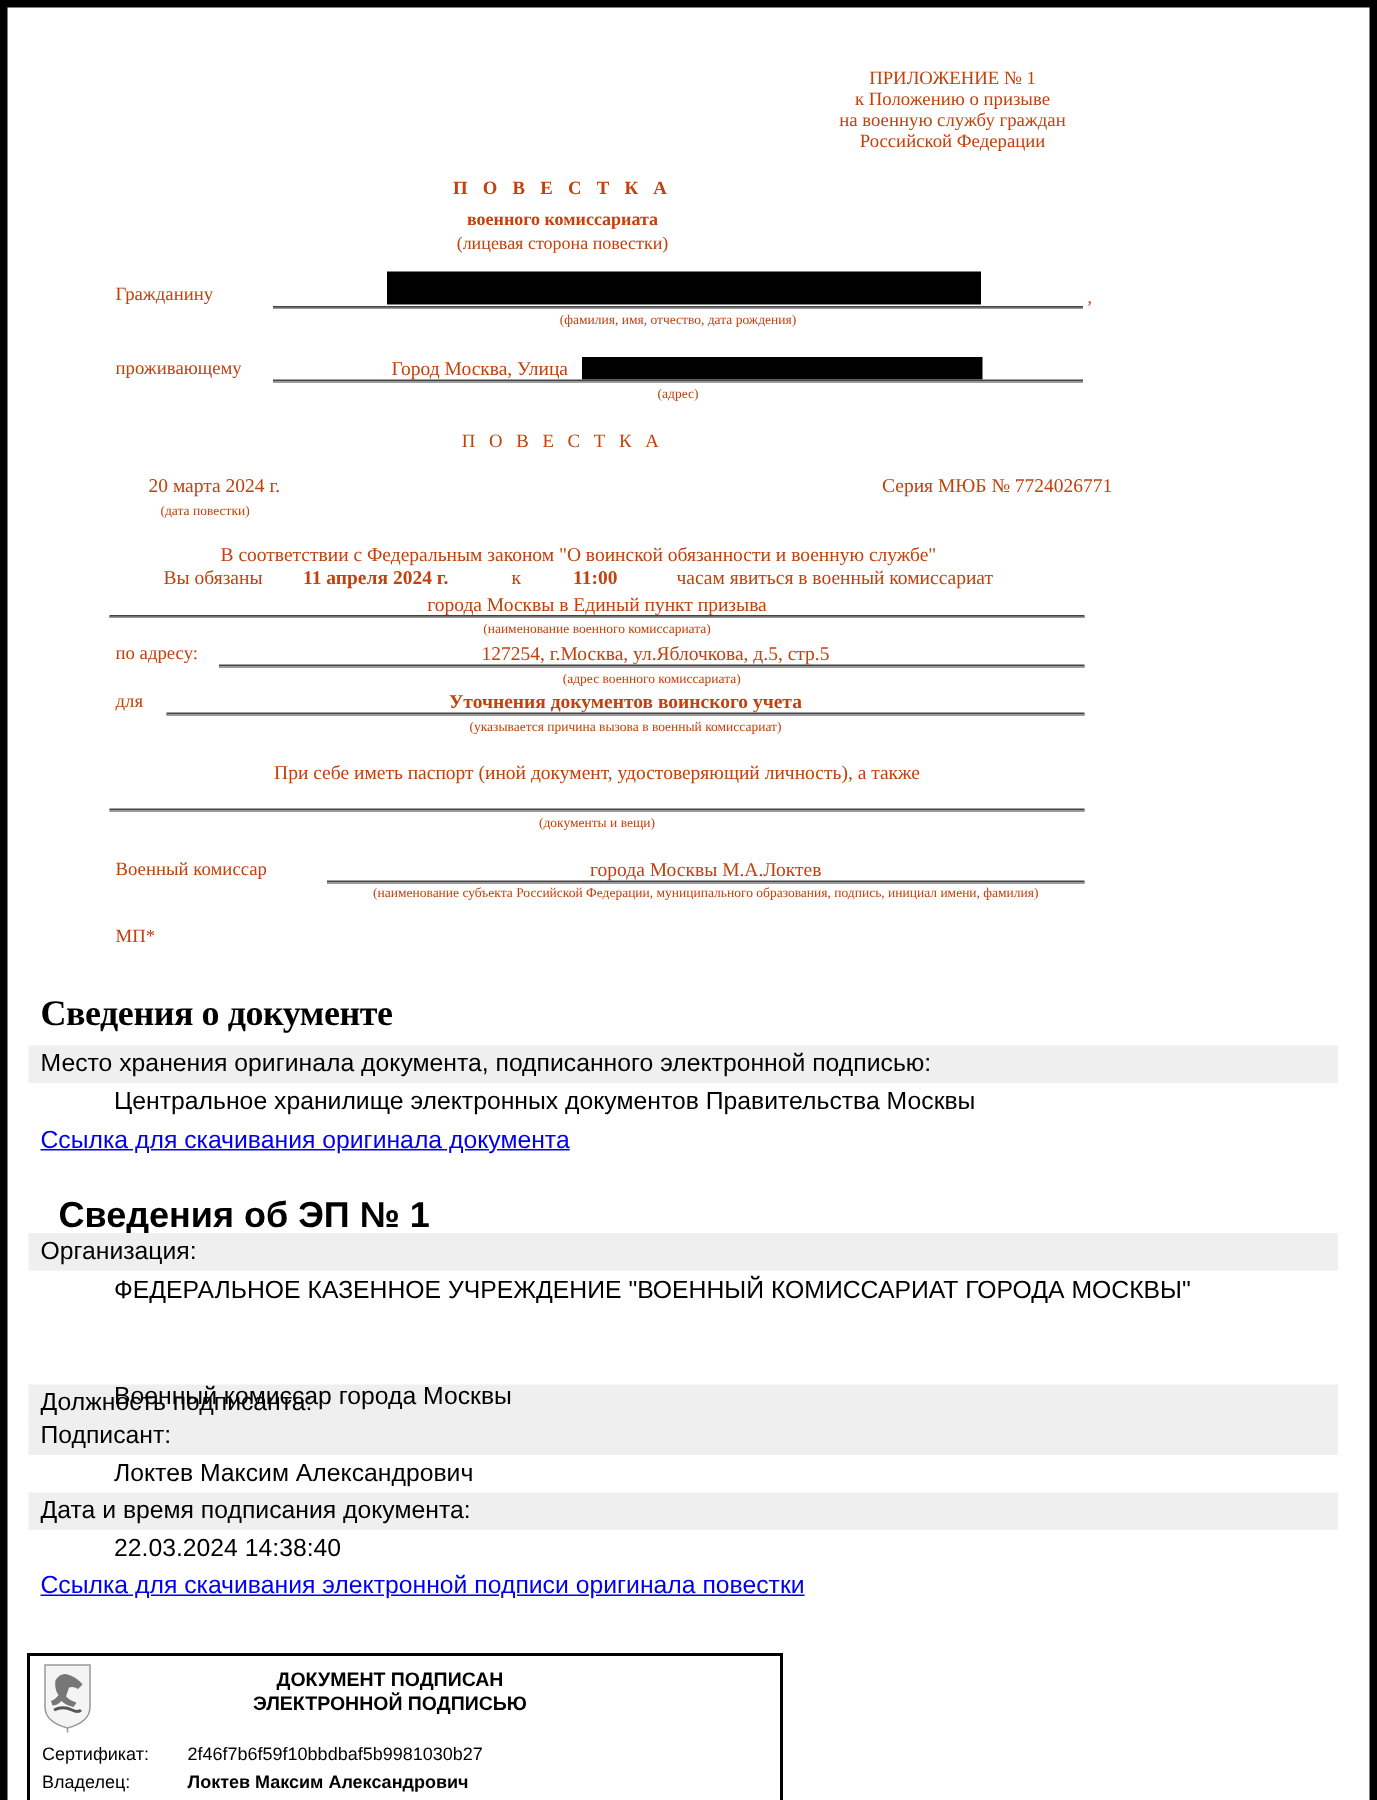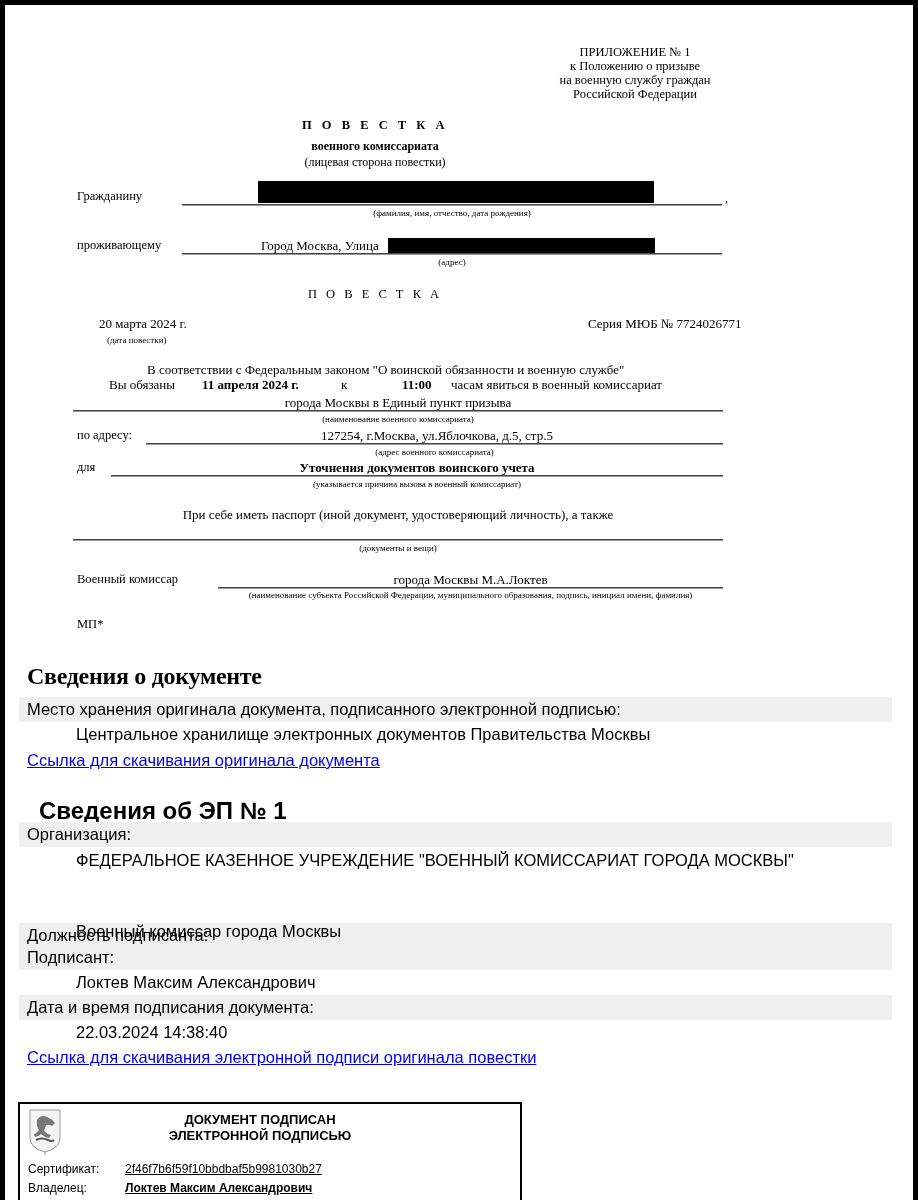--- a/index.html
+++ b/index.html
@@ -4,21 +4,21 @@
 <style>
   html, body { margin: 0; padding: 0; }
   body {
     width: 918px; height: 1200px; overflow: hidden; background: #000;
     position: relative;
   }
   .frame {
     position: absolute; left: 5px; top: 5px; width: 908px; height: 1200px;
     background: #fff; overflow: hidden;
   }
-  .serif { font-family: "Liberation Serif", "DejaVu Serif", serif; color: #000000; }
+  .serif { font-family: "Liberation Serif", "DejaVu Serif", serif; color: #c2410c; }
   .abs { position: absolute; }
   .line { position: absolute; height: 1px; background: #444; border-bottom: 1px solid #999; }
   .cap { font-size: 9px; text-align: center; }
   .redact { position: absolute; background: #000; }
 
   .appendix { left: 520px; top: 40px; width: 220px; font-size: 12.5px; line-height: 14px; text-align: center; }
   .povestka-title { left: 240px; top: 113px; width: 260px; font-size: 12.5px; font-weight: bold; letter-spacing: 3.5px; text-align: center; }
   .povestka-sub { left: 240px; top: 133px; width: 260px; font-size: 12px; line-height: 16px; text-align: center; }
 
   .lbl { font-size: 12.5px; }
@@ -48,21 +48,21 @@
   }
   .stamp {
     position: absolute; left: 13px; top: 1097px; width: 504px; height: 120px;
     border: 2px solid #000; box-sizing: border-box; background: #fff;
   }
   .stamp .emblem { position: absolute; left: 8px; top: 4px; width: 34px; height: 48px; }
   .stamp .stitle {
     position: absolute; left: 60px; top: 8px; width: 360px; text-align: center;
     font-family: "Liberation Sans", "DejaVu Sans", sans-serif; font-weight: bold; font-size: 13px; line-height: 16px;
   }
-  .stamp .srow { position: absolute; left: 8px; font-family: "Liberation Sans", "DejaVu Sans", sans-serif; font-size: 12px; text-decoration: underline; }
+  .stamp .srow { position: absolute; left: 8px; font-family: "Liberation Sans", "DejaVu Sans", sans-serif; font-size: 12px; }
   .stamp .skey { display: inline-block; width: 97px; }
 </style>
 </head>
 <body>
 
 <div class="frame">
 
   <div class="abs serif appendix">
     <div>ПРИЛОЖЕНИЕ № 1</div>
     <div>к Положению о призыве</div>
@@ -91,21 +91,21 @@
   <div class="abs serif" style="left:240px; top:282px; width:260px; text-align:center; font-size:12.5px; letter-spacing:3px;">П О В Е С Т К А</div>
 
   <div class="abs serif val" style="left:94px; top:311px;">20 марта 2024 г.</div>
   <div class="abs serif cap" style="left:102px; top:330px;">(дата повестки)</div>
   <div class="abs serif val" style="left:552px; top:311px;margin-left:31px;">Серия МЮБ № 7724026771</div>
 
   <div class="abs serif val" style="left:142px; top:357px;">В соответствии с Федеральным законом "О воинской обязанности и военную службе"</div>
   <div class="abs serif val" style="left:104px; top:372px;">Вы обязаны</div>
   <div class="abs serif val" style="left:197px; top:372px; font-weight:bold;">11 апреля 2024 г.</div>
   <div class="abs serif val" style="left:336px; top:372px;">к</div>
-  <div class="abs serif val" style="left:397px; top:372px; font-weight:bold;">11:00</div>
+  <div class="abs serif val" style="left:377px; top:372px; font-weight:bold;">11:00</div>
   <div class="abs serif val" style="left:446px; top:372px;">часам явиться в военный комиссариат</div>
   <div class="abs serif val" style="left:68px; top:390px; width:650px; text-align:center;">города Москвы в Единый пункт призыва</div>
   <div class="line" style="left:68px; top:405px; width:650px;"></div>
   <div class="abs serif cap" style="left:68px; top:409px; width:650px;">(наименование военного комиссариата)</div>
 
   <div class="abs serif lbl" style="left:72px; top:423px;">по адресу:</div>
   <div class="abs serif val" style="left:146px; top:423px; width:572px; text-align:center;">127254, г.Москва, ул.Яблочкова, д.5, стр.5</div>
   <div class="line" style="left:141px; top:438px; width:577px;"></div>
   <div class="abs serif cap" style="left:141px; top:442px; width:577px;">(адрес военного комиссариата)</div>
 

